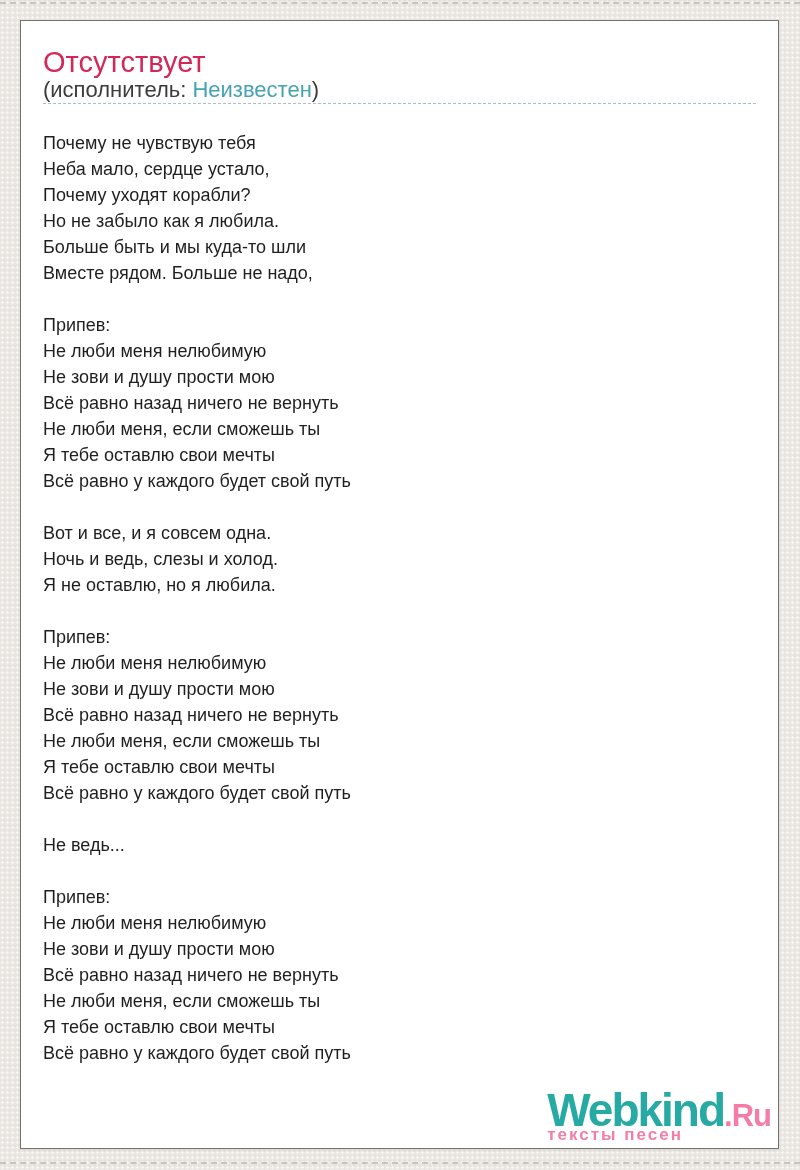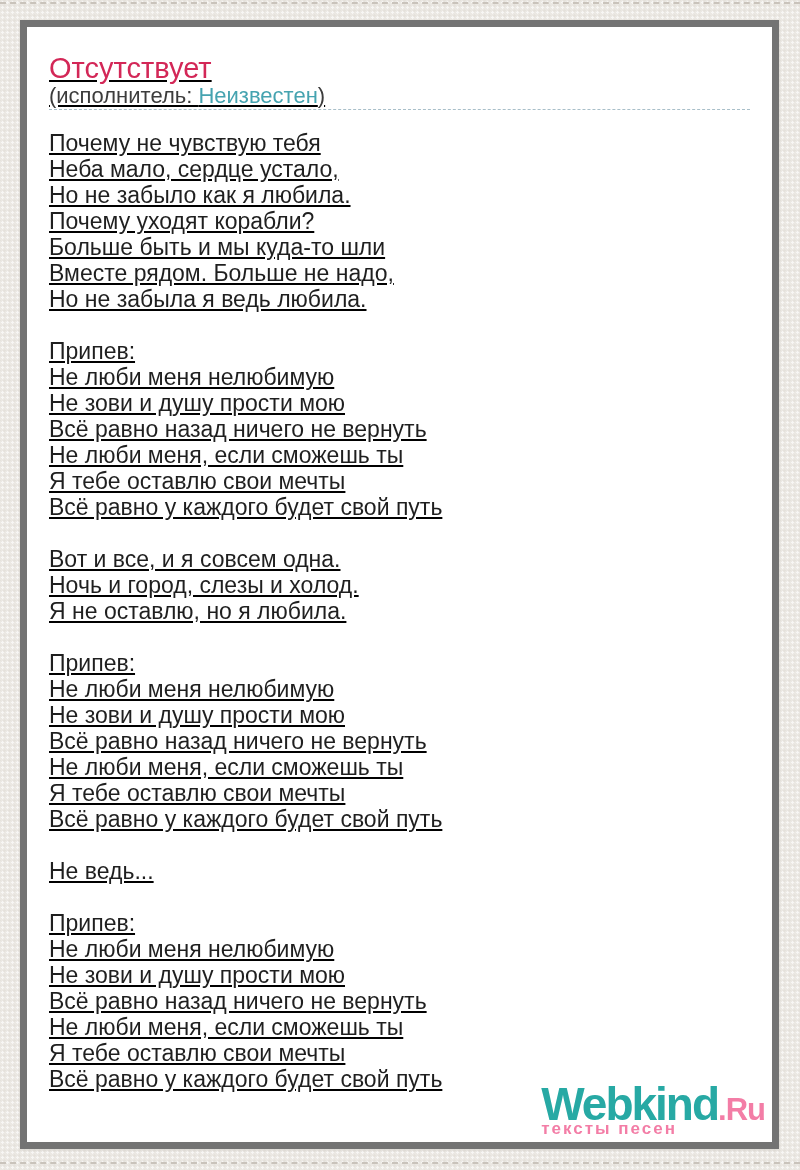--- a/index.html
+++ b/index.html
@@ -23,44 +23,43 @@
   }
   .cutline{
     position:absolute;left:0;width:100%;height:0;
     border-top:2px dashed #c9c3bb;
   }
   .cutline.top{top:2px;}
   .cutline.bottom{top:1162px;}
   .card{
     position:absolute;left:20px;top:20px;width:759px;height:1129px;
     background:#ffffff;
-    border:7px solid #737373;
+    border:1px solid #737373;
     box-shadow:0 1px 3px rgba(0,0,0,.07);
     padding:26px 22px 0 22px;
-    text-decoration:underline;
   }
   .song-title{
     margin:0;
     font-size:29px;line-height:30px;font-weight:400;
     color:var(--title);
   }
   .performer-line{
     margin-top:3px;
     font-size:22px;line-height:20px;color:#3c3c3c;
   }
   .performer-link{
     color:var(--link);text-decoration:none;cursor:pointer;
   }
   .header-sep{
     margin-top:3px;height:0;
     border-bottom:1px dashed #a9bfc9;
   }
   .lyrics{
-    margin-top:20px;
-    font-size:23px;line-height:26px;color:var(--text);
+    margin-top:26px;
+    font-size:18px;line-height:26px;color:var(--text);
   }
   .stanza{margin:0 0 26px 0;}
   .stanza:last-child{margin-bottom:0;}
   .logo{
     position:absolute;right:7px;bottom:5px;
     text-align:left;line-height:1;cursor:pointer;
     user-select:none;
   }
   .logo-main{
     font-weight:bold;font-size:46px;letter-spacing:-2px;
@@ -88,38 +87,37 @@
   <div class="performer-line">
     <span>(исполнитель: </span><a class="performer-link">Неизвестен</a><span>)</span>
   </div>
 
   <div class="header-sep"></div>
 
   <div class="lyrics">
       <div class="stanza">
         <div class="line">Почему не чувствую тебя</div>
         <div class="line">Неба мало, сердце устало,</div>
+        <div class="line">Почему уходят корабли?</div>
         <div class="line">Но не забыло как я любила.</div>
-        <div class="line">Почему уходят корабли?</div>
         <div class="line">Больше быть и мы куда-то шли</div>
         <div class="line">Вместе рядом. Больше не надо,</div>
-        <div class="line">Но не забыла я ведь любила.</div>
       </div>
       <div class="stanza">
         <div class="line">Припев:</div>
         <div class="line">Не люби меня нелюбимую</div>
         <div class="line">Не зови и душу прости мою</div>
         <div class="line">Всё равно назад ничего не вернуть</div>
         <div class="line">Не люби меня, если сможешь ты</div>
         <div class="line">Я тебе оставлю свои мечты</div>
         <div class="line">Всё равно у каждого будет свой путь</div>
       </div>
       <div class="stanza">
         <div class="line">Вот и все, и я совсем одна.</div>
-        <div class="line">Ночь и город, слезы и холод.</div>
+        <div class="line">Ночь и ведь, слезы и холод.</div>
         <div class="line">Я не оставлю, но я любила.</div>
       </div>
       <div class="stanza">
         <div class="line">Припев:</div>
         <div class="line">Не люби меня нелюбимую</div>
         <div class="line">Не зови и душу прости мою</div>
         <div class="line">Всё равно назад ничего не вернуть</div>
         <div class="line">Не люби меня, если сможешь ты</div>
         <div class="line">Я тебе оставлю свои мечты</div>
         <div class="line">Всё равно у каждого будет свой путь</div>

